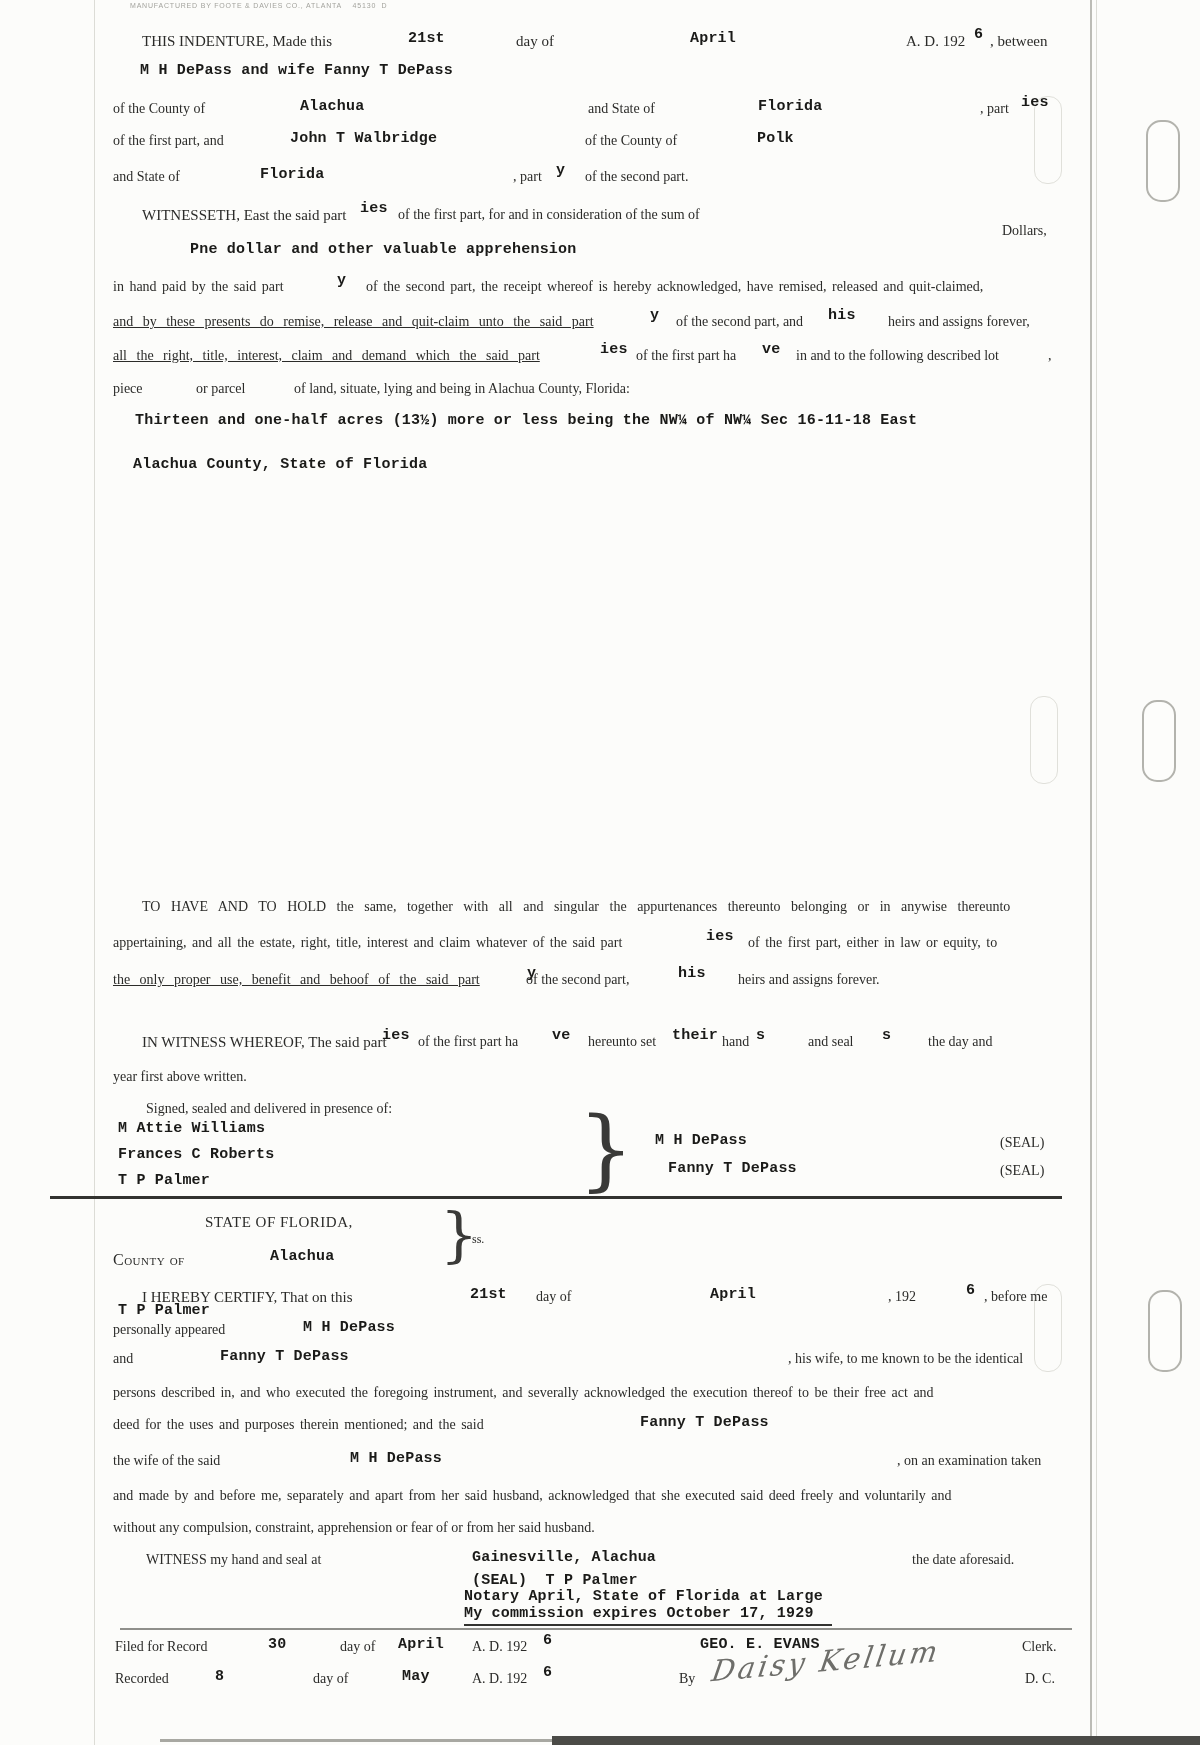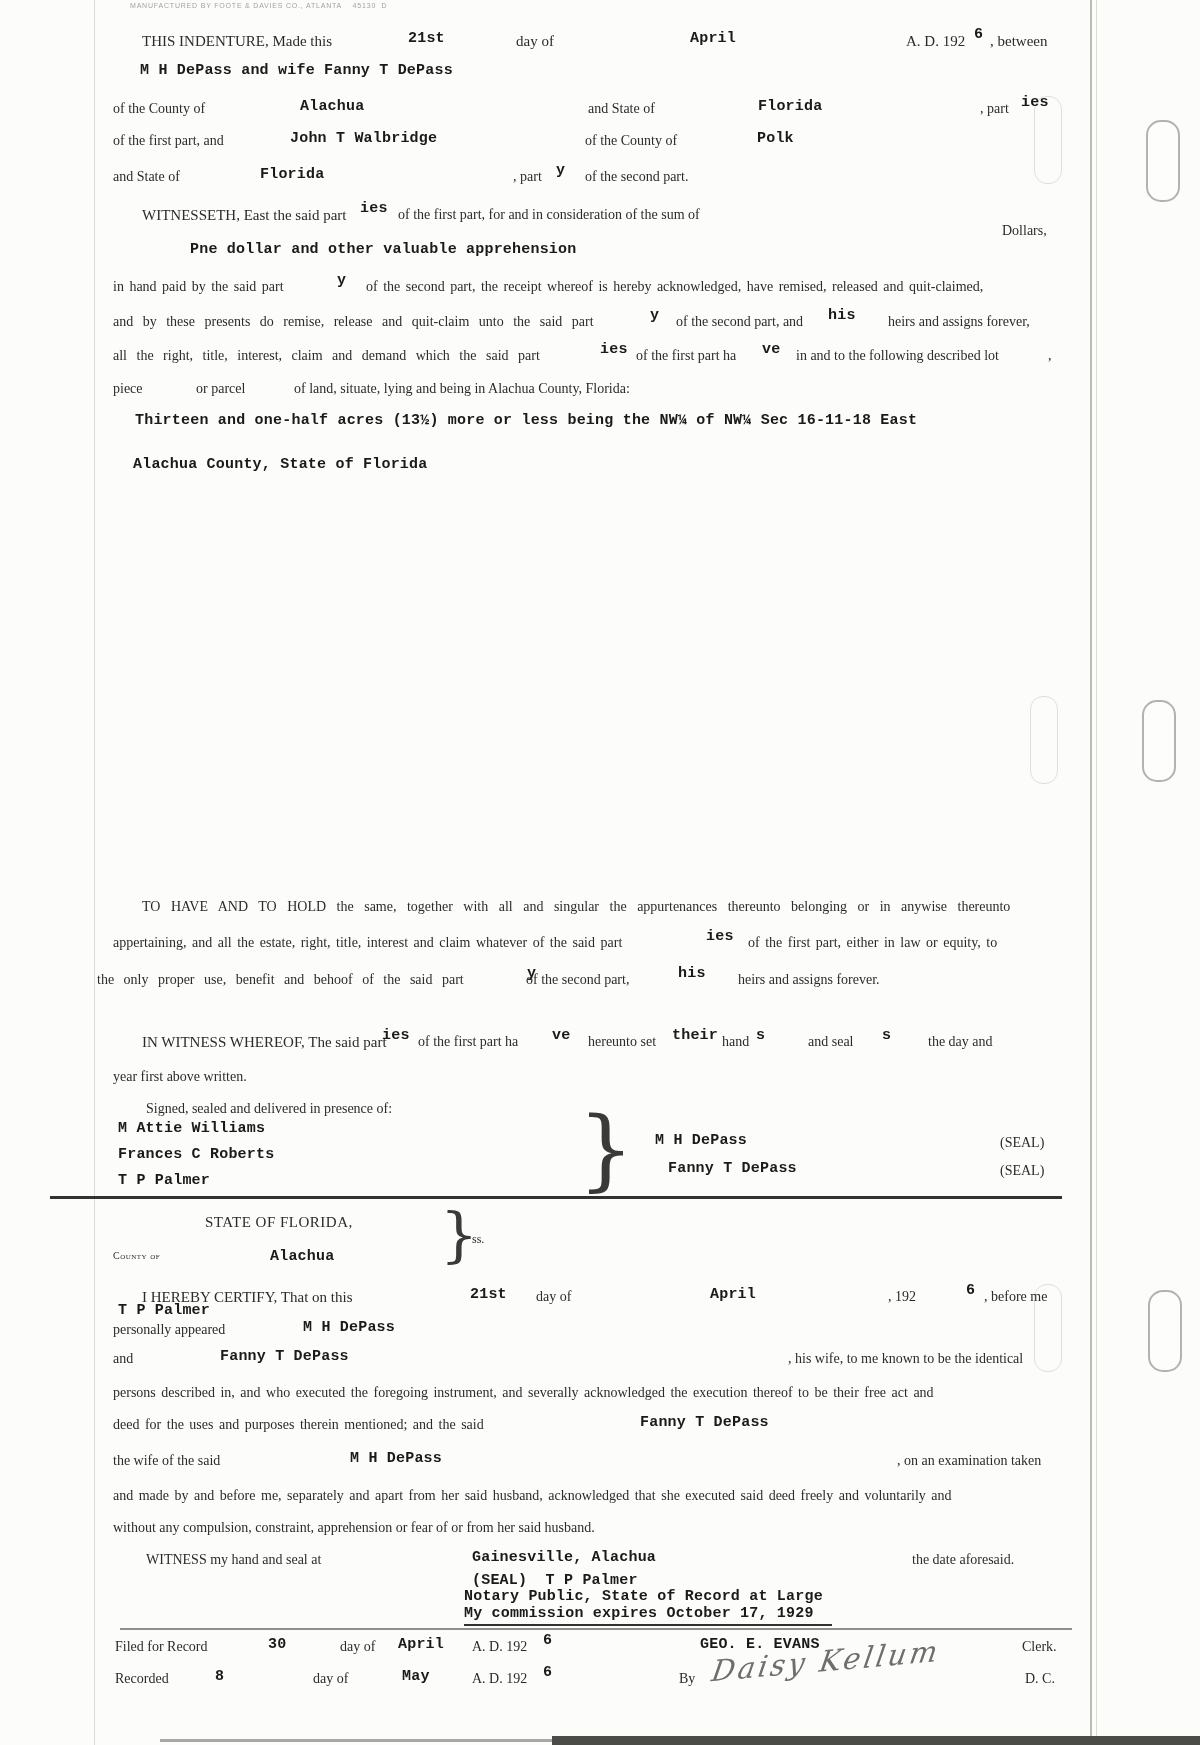--- a/index.html
+++ b/index.html
@@ -3,23 +3,23 @@
 <meta charset="utf-8">
 <style>
   html,body{margin:0;padding:0;background:#e8e8e4;}
   .page{position:relative;width:1200px;height:1745px;background:#fcfcfa;overflow:hidden;
         font-family:"Liberation Serif",serif;color:#262626;}
   .ln{position:absolute;left:0;top:0;width:100%;height:0;}
   .ln > span, .ln > div{position:absolute;top:0;white-space:pre;}
   
   .p{font-family:"Liberation Serif",serif;font-size:14px;line-height:1.25;color:#2b2b29;}
   .p15{font-size:15px;}
-  .sc{font-variant:small-caps;font-size:10px;letter-spacing:0.5px;}
+  .sc{font-variant:small-caps;font-size:16px;letter-spacing:0.5px;}
   .ss{font-size:12px;}
-  .ws2{word-spacing:2px;} .ws6{word-spacing:6px;} .ws7{word-spacing:7px;}
+  .ws2{word-spacing:2px;} .ws6{word-spacing:6px;text-decoration:underline;} .ws7{word-spacing:7px;}
   
   .t{font-family:"Liberation Mono","DejaVu Sans Mono",monospace;font-weight:bold;font-size:15px;
      color:#1a1a18;letter-spacing:0.2px;transform:translateY(-2px);}
   .sup{transform:translateY(-6px);}
   .brace{font-family:"DejaVu Serif",serif;font-weight:normal;color:#3a3a38;}
   .rule{position:absolute;background:#32322f;}
   .grayrule{position:absolute;background:#8f8f8b;}
   .hole{position:absolute;width:30px;height:78px;border:2px solid #b3b3ad;border-radius:15px;background:#fdfdfb;}
   .ghost{position:absolute;width:26px;height:86px;border:1px solid #e0e0da;border-radius:13px;}
   .edge{position:absolute;top:0;bottom:0;width:2px;background:#bcbcb6;}
@@ -141,21 +141,21 @@
 
   <div class="ln" style="top:898px">
     <span class="p ws7" style="left:142px">TO HAVE AND TO HOLD the same, together with all and singular the appurtenances thereunto belonging or in anywise thereunto</span>
   </div>
   <div class="ln" style="top:934px">
     <span class="p ws2" style="left:113px">appertaining, and all the estate, right, title, interest and claim whatever of the said part</span>
     <span class="t sup" style="left:706px">ies</span>
     <span class="p ws2" style="left:748px">of the first part, either in law or equity, to</span>
   </div>
   <div class="ln" style="top:971px">
-    <span class="p ws6" style="left:97px">the only proper use, benefit and behoof of the said part</span>
+    <span class="p ws6" style="left:113px">the only proper use, benefit and behoof of the said part</span>
     <span class="t sup" style="left:527px">y</span>
     <span class="p" style="left:526px">of the second part,</span>
     <span class="t sup" style="left:678px">his</span>
     <span class="p" style="left:738px">heirs and assigns forever.</span>
   </div>
 
   <div class="ln" style="top:1033px">
     <span class="p p15" style="left:142px">IN WITNESS WHEREOF, The said part</span>
     <span class="t sup" style="left:382px">ies</span>
     <span class="p" style="left:418px">of the first part ha</span>
@@ -253,21 +253,21 @@
 
   <div class="ln" style="top:1551px">
     <span class="p" style="left:146px">WITNESS my hand and seal at</span>
     <span class="t" style="left:472px">Gainesville, Alachua</span>
     <span class="p" style="left:912px">the date aforesaid.</span>
   </div>
   <div class="ln" style="top:1574px">
     <span class="t" style="left:472px">(SEAL)  T P Palmer</span>
   </div>
   <div class="ln" style="top:1590px">
-    <span class="t" style="left:464px">Notary Public, State of Record at Large</span>
+    <span class="t" style="left:464px">Notary April, State of Florida at Large</span>
   </div>
   <div class="ln" style="top:1607px">
     <span class="t" style="left:464px">My commission expires October 17, 1929</span>
   </div>
   <div class="rule" style="left:464px;top:1624px;width:368px;height:2px"></div>
   <div class="grayrule" style="left:120px;top:1628px;width:952px;height:2px"></div>
 
   <div class="ln" style="top:1638px">
     <span class="p" style="left:115px">Filed for Record</span>
     <span class="t" style="left:268px">30</span>

